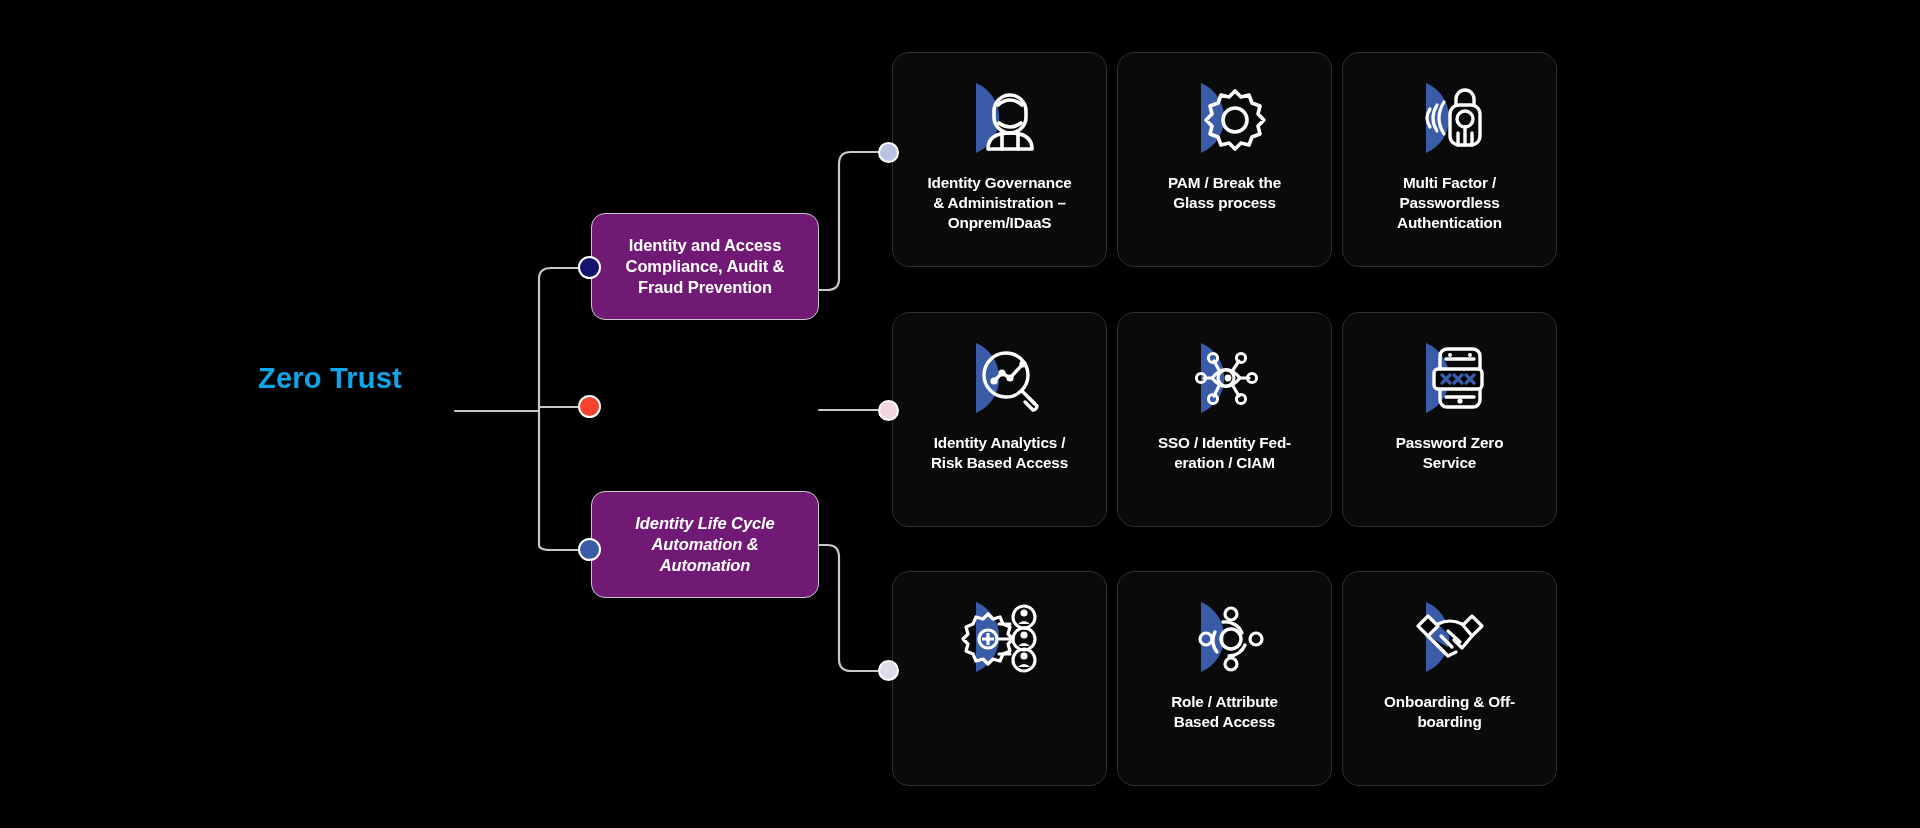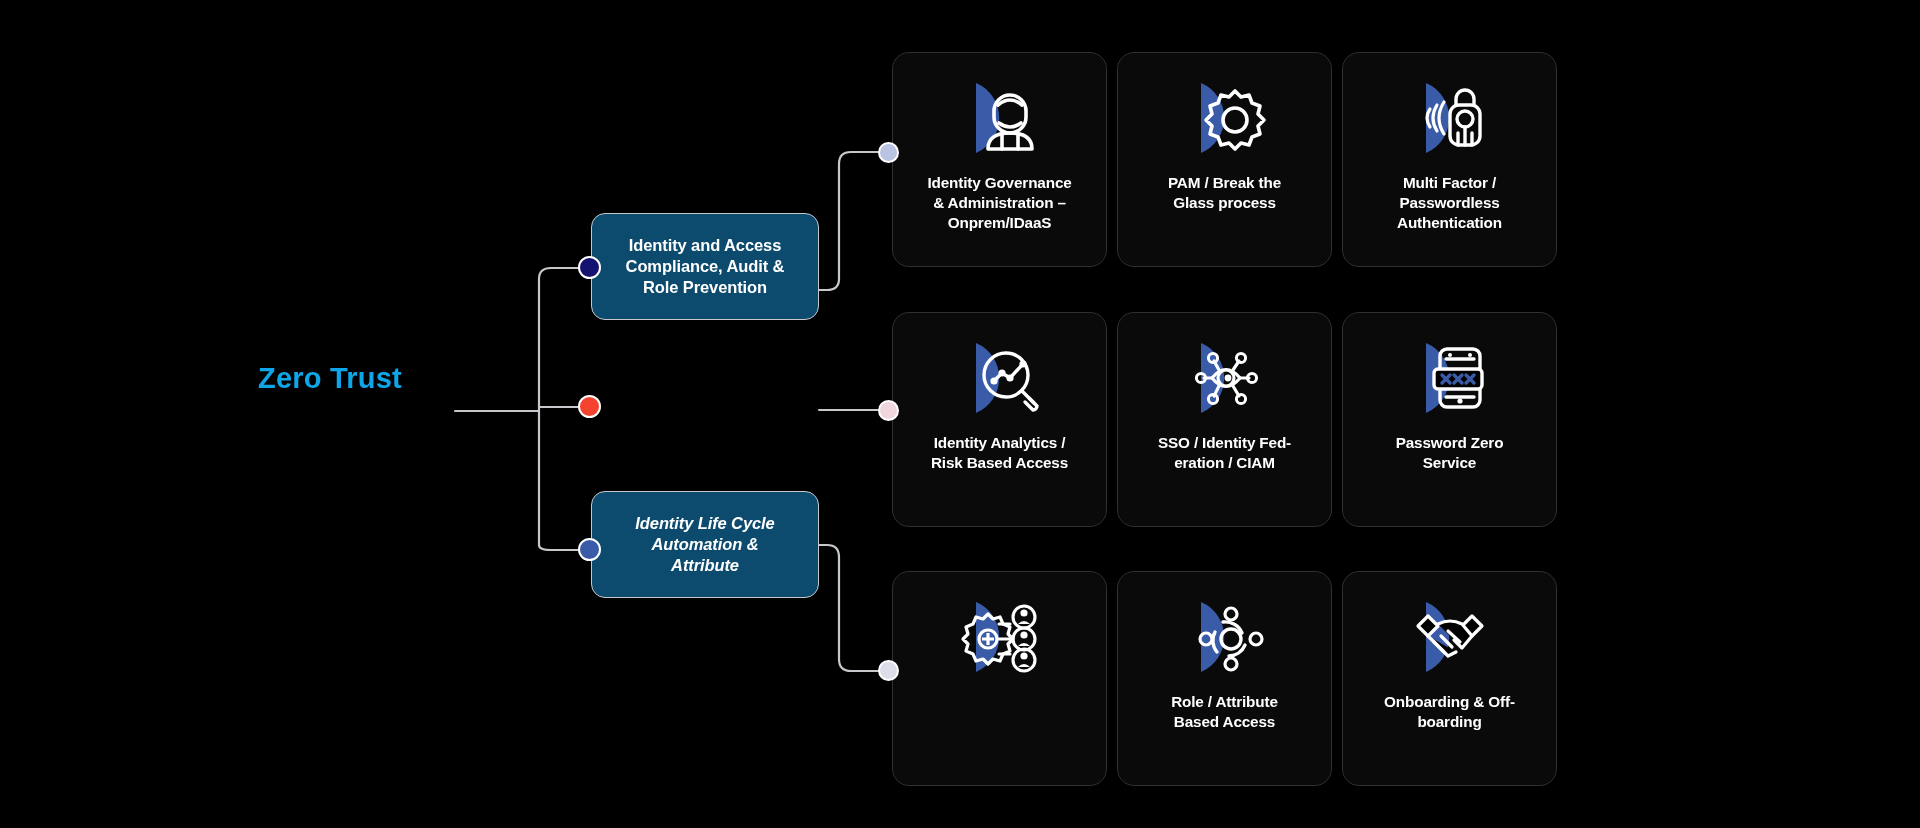--- a/index.html
+++ b/index.html
@@ -40,21 +40,21 @@
     pointer-events: none;
   }
 
   
   .branch-box {
     position: absolute;
     width: 228px;
     height: 107px;
     border: 1.6px solid #c8c8cc;
     border-radius: 14px;
-    background: #0c4a6e;
+    background: #701a75;
     display: flex;
     align-items: center;
     justify-content: center;
     padding: 6px 14px;
   }
   .branch-label {
     color: #ffffff;
     font-size: 16.5px;
     font-weight: bold;
     line-height: 1.29;
@@ -159,28 +159,28 @@
   </svg>
 
   <div id="root-title">
     <span class="ln">Zero Trust</span>
   </div>
 
   <div class="branch-box" id="branch-0">
     <div class="branch-label">
       <span>Identity and Access</span><br>
       <span>Compliance, Audit &amp;</span><br>
-      <span>Role Prevention</span>
+      <span>Fraud Prevention</span>
     </div>
   </div>
   <div class="branch-box" id="branch-2">
     <div class="branch-label">
       <span>Identity Life Cycle</span><br>
       <span>Automation &amp;</span><br>
-      <span>Attribute</span>
+      <span>Automation</span>
     </div>
   </div>
 
   <div class="branch-dot" id="branch-dot-0"></div>
   <div class="branch-dot" id="branch-dot-1"></div>
   <div class="branch-dot" id="branch-dot-2"></div>
 
   <div class="row-dot" id="row-dot-0"></div>
   <div class="row-dot" id="row-dot-1"></div>
   <div class="row-dot" id="row-dot-2"></div>

